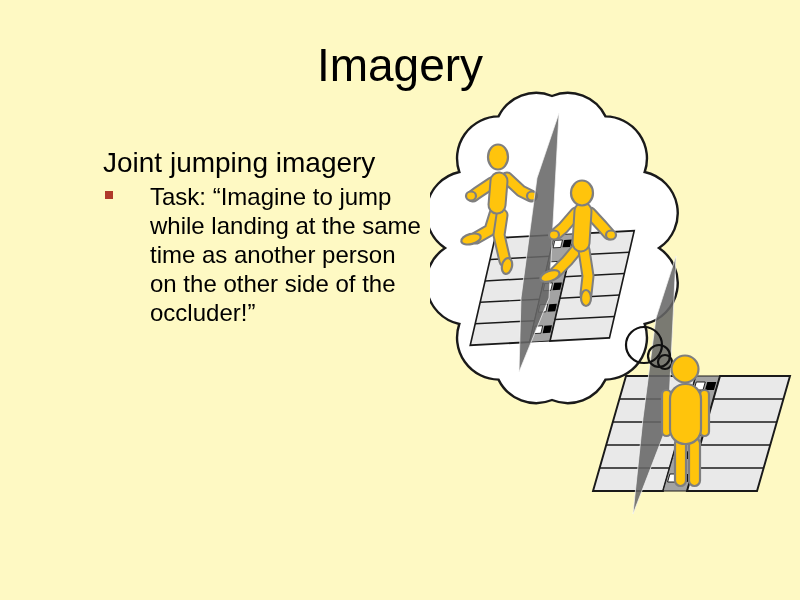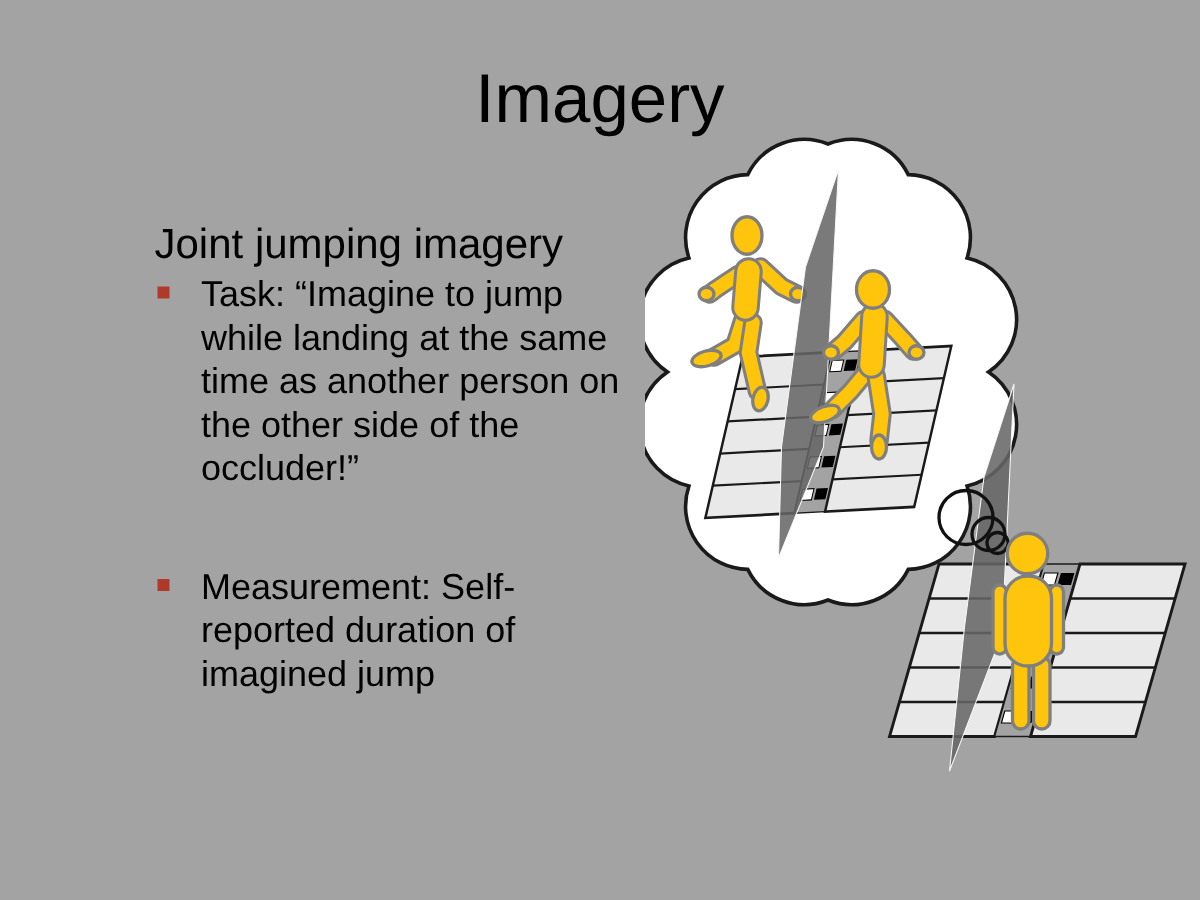--- a/index.html
+++ b/index.html
@@ -1,31 +1,31 @@
 <!DOCTYPE html>
 <html style="--c-text: #000000; --c-bullet: #b03a2a; --c-figure: #ffc40c; --c-figure_outline: #7f7f7f; --c-occluder: #666666; --c-grid_cell: #e9e9e9; --c-grid_line: #1a1a1a; --c-strip: #a3a3a3; --c-cloud_outline: #1a1a1a;"><head>
 <meta charset="utf-8">
 <style>
   html,body{margin:0;padding:0;background:#888;}
   .slide{
-    position:relative; width:800px; height:600px; background:#a3a3a3;
+    position:relative; width:800px; height:600px; background:#fef9c3;
     font-family:"Liberation Sans", sans-serif; overflow:hidden; margin:0 auto;
   }
   .title{
     position:absolute; left:0; top:38px; width:100%;
     text-align:center; font-size:46px; color:var(--c-text,#000);
     letter-spacing:0px;
   }
   .lead{
     position:absolute; left:103px; top:146px; width:320px;
     font-size:28px; line-height:1.21; color:var(--c-text,#000);
   }
   .bullet-item{
     position:absolute; left:105px; width:318px;
-    display:flex; align-items:flex-start;
+    display:flex; align-items:flex-start;gap:16px;
   }
   .bullet-item.first{ top:182px; }
   .bullet-item.second{ top:377px; }
   .bullet-marker{
     flex:0 0 8px; width:8px; height:8px; margin-top:9px; margin-right:21px;
     background:var(--c-bullet,#b03a2a);
   }
   .bullet-text{
     font-size:24px; line-height:1.21; color:var(--c-text,#000);
     width:289px;
@@ -52,24 +52,20 @@
 
   <div class="title">Imagery</div>
 
   <div class="lead">Joint jumping imagery</div>
 
   <div class="bullet-item first">
     <span class="bullet-marker"></span>
     <span class="bullet-text">Task: “Imagine to jump while landing at the same time as another person on the other side of the occluder!”</span>
   </div>
 
-  <div class="bullet-item second">
-    <span class="bullet-marker"></span>
-    <span class="bullet-text">Measurement: Self-reported duration of imagined jump</span>
-  </div>
 
   <svg class="art" viewBox="0 0 370 452">
     <defs>
       <g id="runway">
         <rect class="runway-cell" x="0" y="0" width="70" height="115"></rect>
         <line class="runway-line" x1="0" y1="23" x2="70" y2="23"></line>
         <line class="runway-line" x1="0" y1="46" x2="70" y2="46"></line>
         <line class="runway-line" x1="0" y1="69" x2="70" y2="69"></line>
         <line class="runway-line" x1="0" y1="92" x2="70" y2="92"></line>
         <rect class="strip" x="70" y="0" width="24" height="115"></rect>

